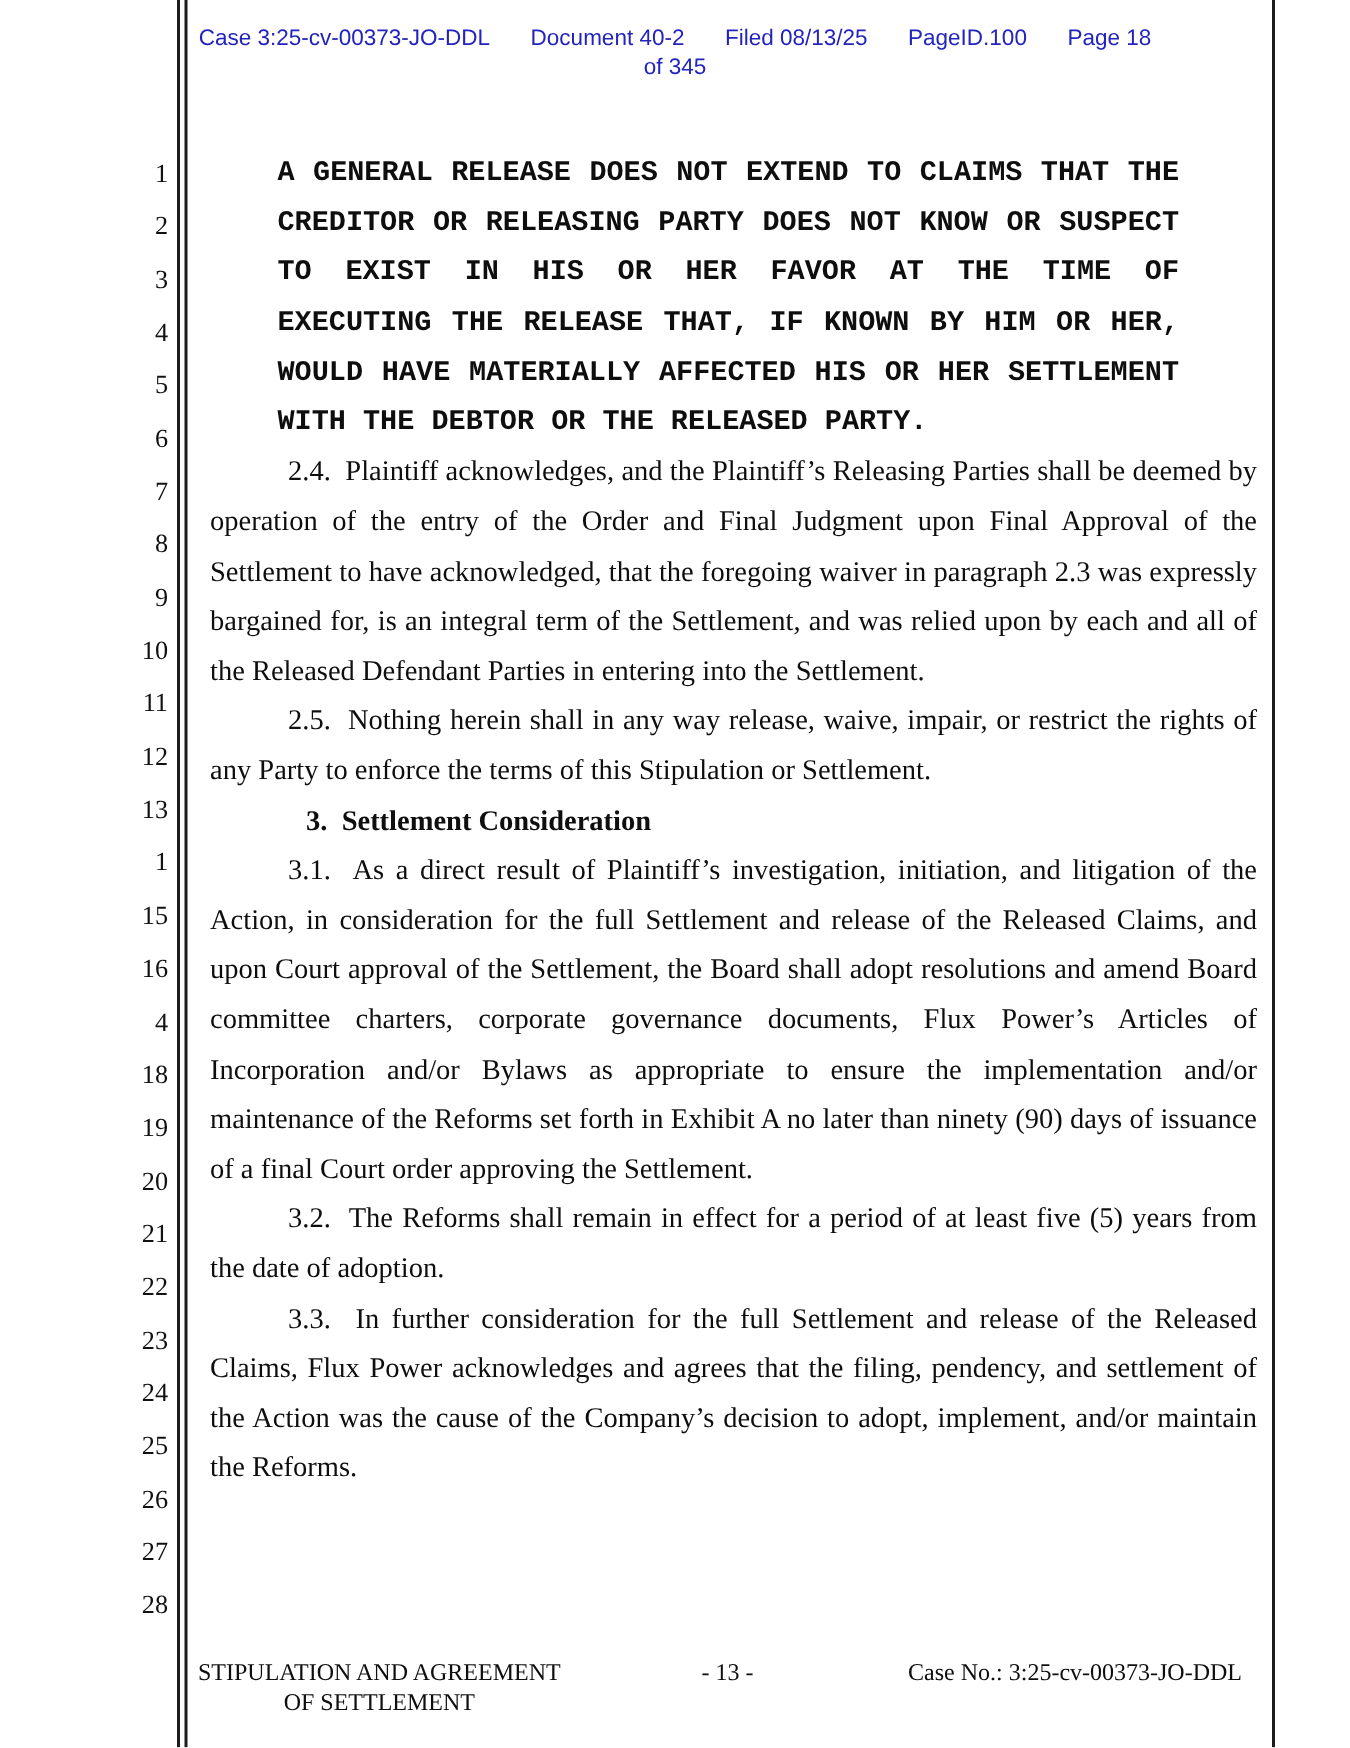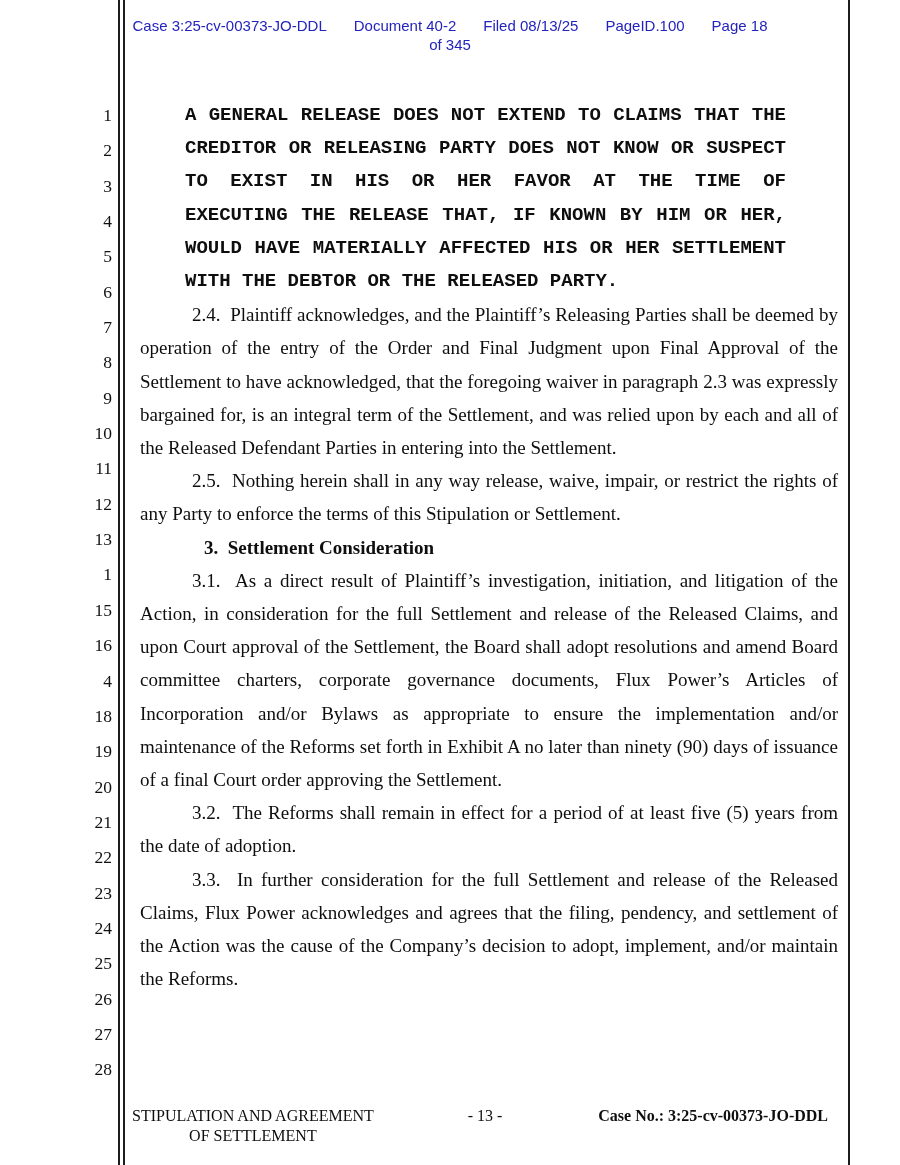--- a/index.html
+++ b/index.html
@@ -57,21 +57,21 @@
   
   .page-footer {
     position: absolute;
     top: 1106px; left: 132px; width: 706px;
     font-size: 16px;
     line-height: 19.5px;
     z-index: 1;
   }
   .footer-left   { position: absolute; left: 0; top: 0; text-align: center; }
   .footer-center { position: absolute; left: 0; top: 0; width: 100%; text-align: center; }
-  .footer-right  { position: absolute; right: 10px; top: 0; font-weight: bold; }
+  .footer-right  { position: absolute; right: 10px; top: 0; }
 </style>
 </head>
 <body>
 
 <div class="page">
 
   <div class="vrule vrule-l1"></div>
   <div class="vrule vrule-l2"></div>
   <div class="vrule vrule-r"></div>
 

